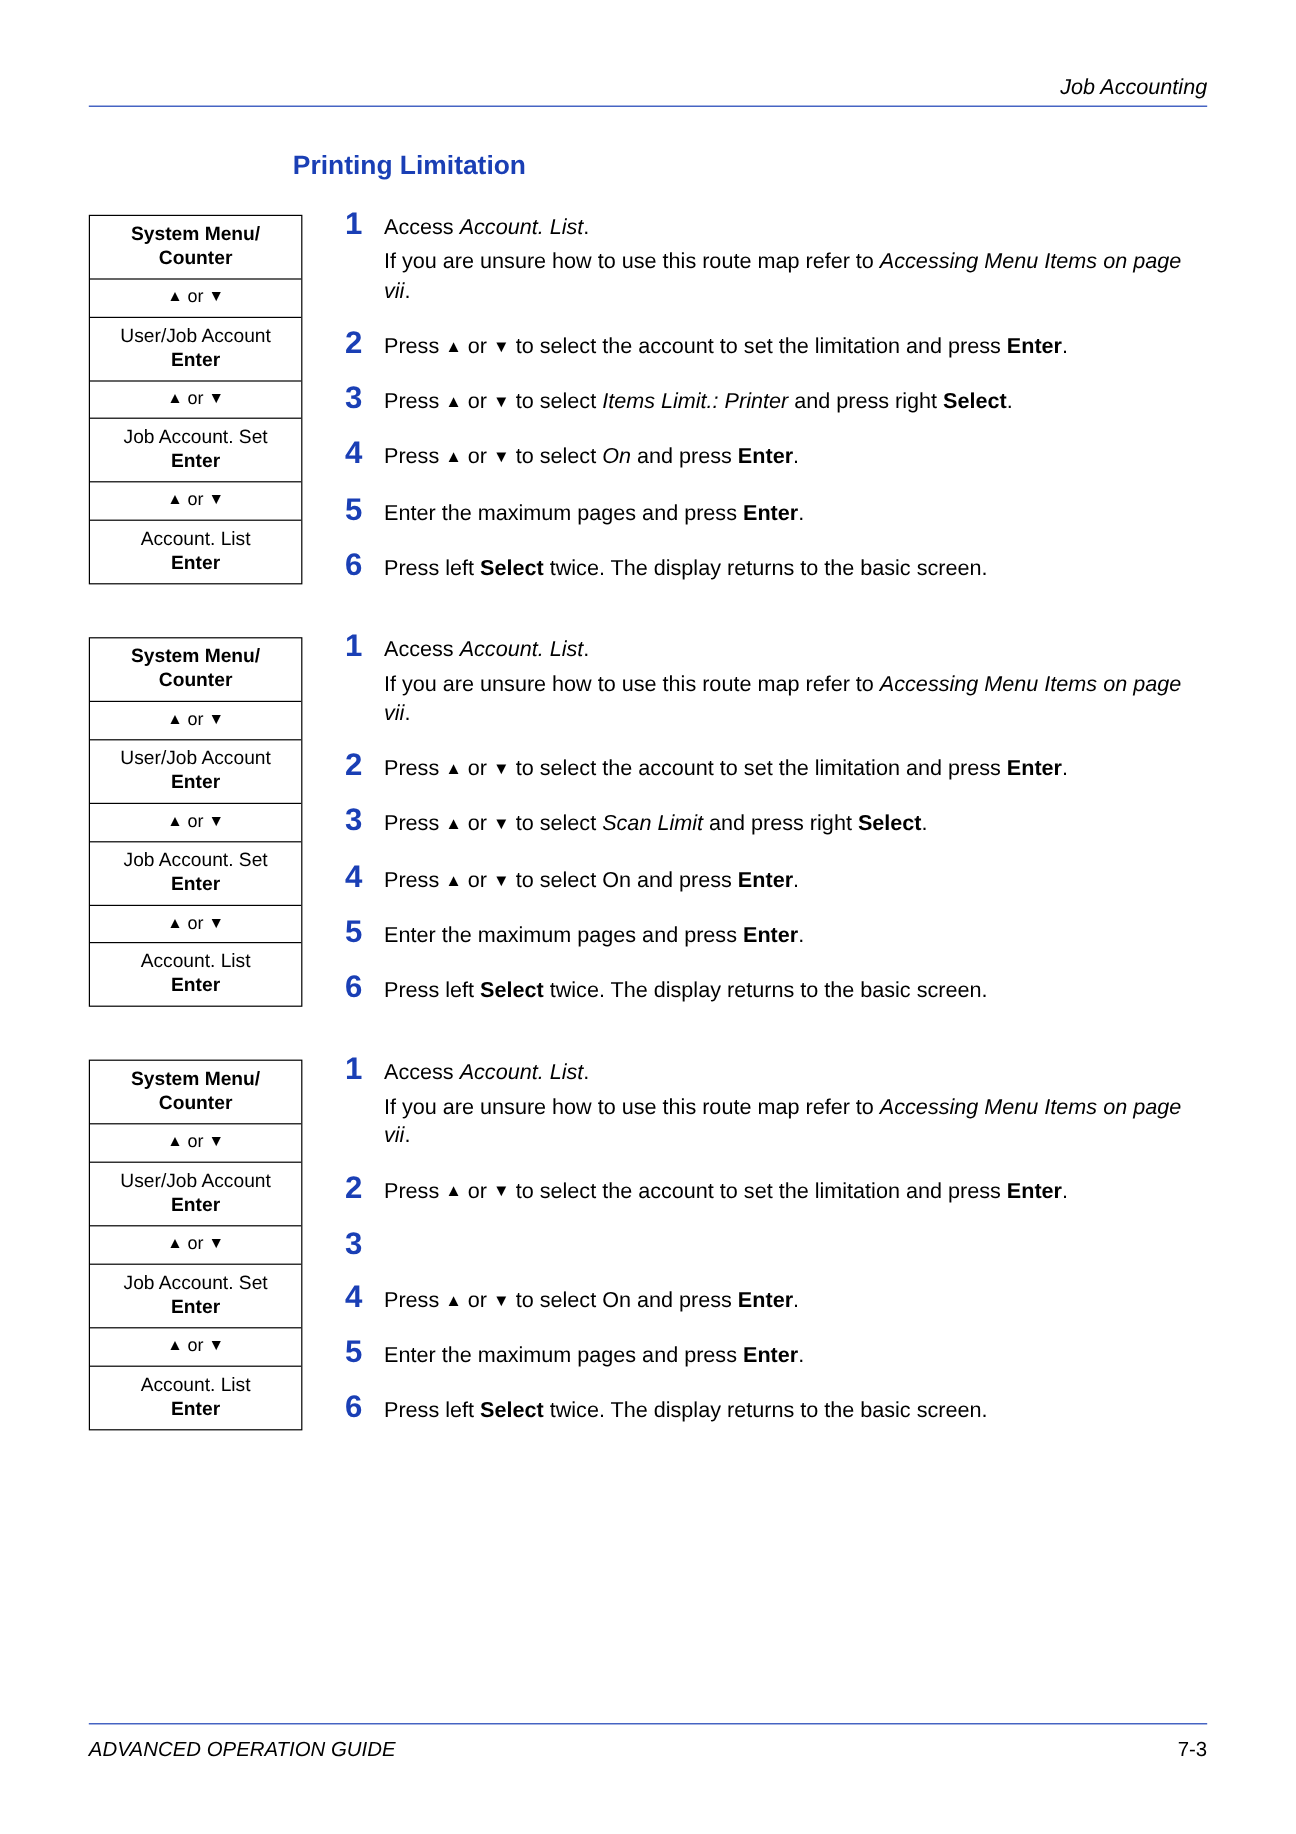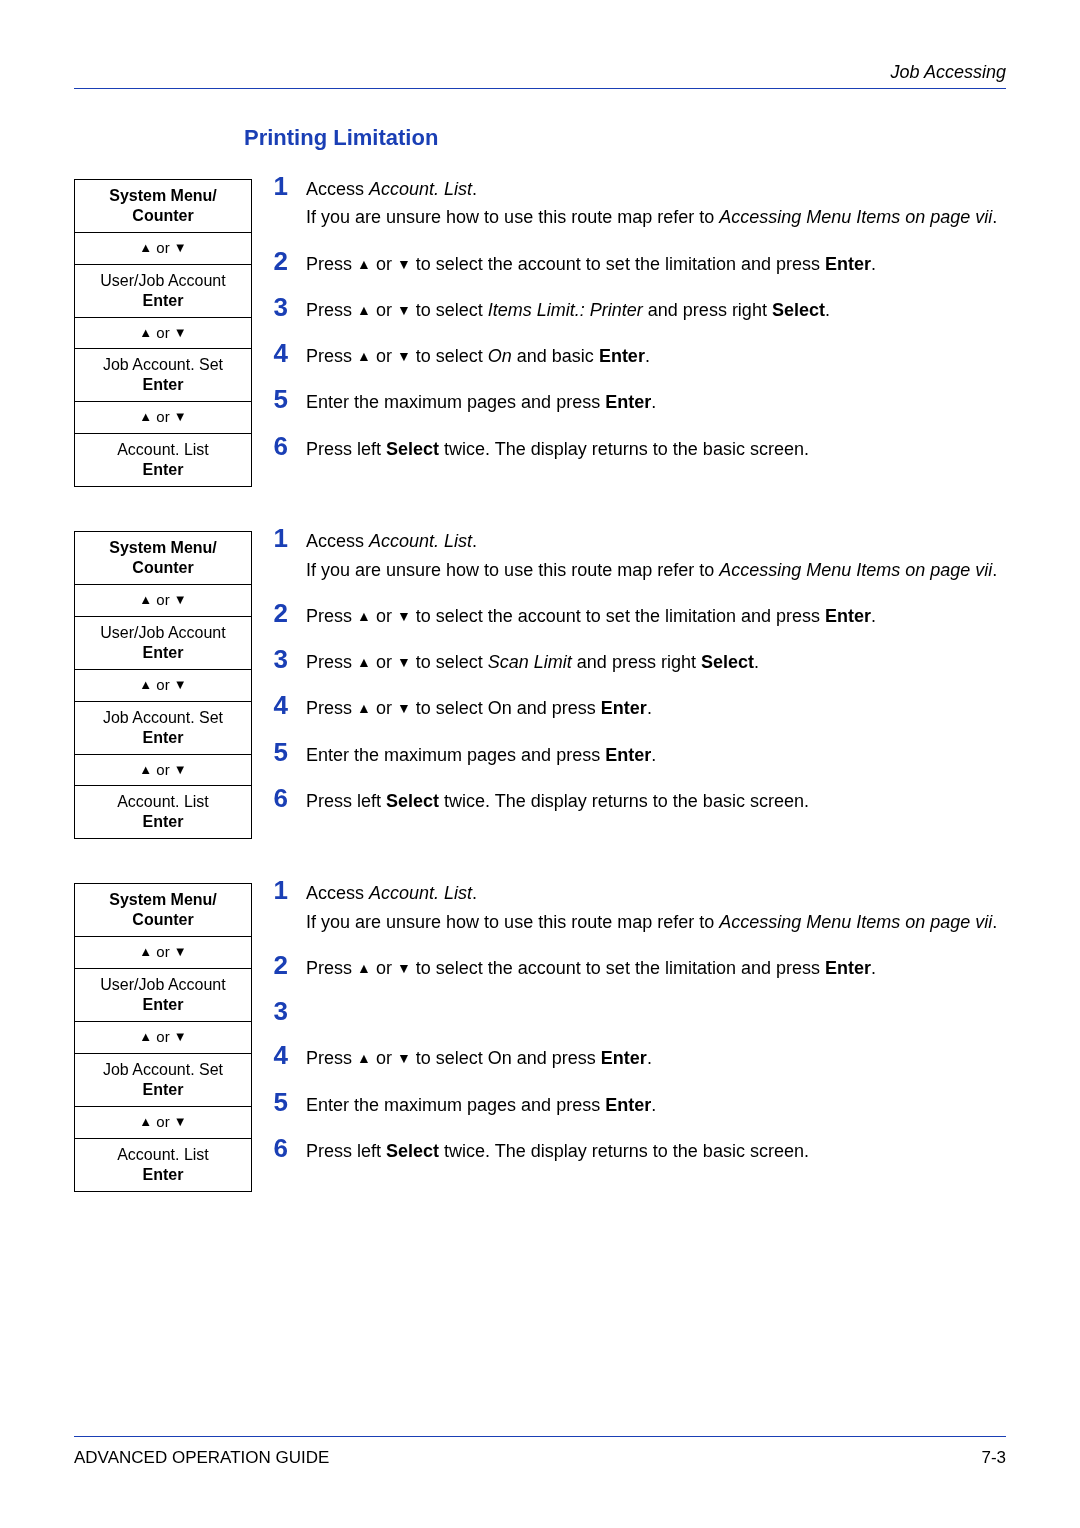--- a/index.html
+++ b/index.html
@@ -24,21 +24,21 @@
   .content-indent { margin-left: 170px; }
   .section-heading {
     color: #1a3fb5;
     font-weight: bold;
     font-size: 22px;
     margin-bottom: 20px;
   }
   .section-block {
     display: flex;
     align-items: flex-start;
-    gap: 16px;
+    gap: 30px;
     margin-bottom: 38px;
   }
   .routemap {
     flex: 0 0 178px;
     border: 1px solid #000;
     font-size: 16px;
     margin-top: 6px;
     margin-left: -170px; 
   }
   .routemap .cell {
@@ -75,27 +75,27 @@
   .step .body .extra { margin-top: 4px; }
   .bold { font-weight: bold; }
   .ital { font-style: italic; }
   .tri { font-size: 14px; vertical-align: 1px; }
   .footer {
     position: absolute;
     left: 74px; right: 74px; bottom: 58px;
   }
   .footer hr { border: none; border-top: 1.5px solid #1a3fb5; margin-bottom: 10px; }
   .footer-row { display: flex; justify-content: space-between; font-size: 17px; }
-  .footer-left { }
+  .footer-left { font-style: italic; }
 </style>
 </head>
 <body>
 
 <div class="header-area">
-  <div class="header-title">Job Accessing</div>
+  <div class="header-title">Job Accounting</div>
   <hr class="header-rule">
 </div>
 
 <div id="sections-host">
     <div class="content-indent">
       <div class="section-heading">Printing Limitation</div>
       <div class="section-block">
         <div class="routemap">
           <div class="cell">
             <div class="primary">System Menu/ Counter</div>
@@ -132,21 +132,21 @@
           </div>
           <div class="step">
             <div class="num">3</div>
             <div class="body">
               <div><span>Press </span><span class="tri">▲</span><span> or </span><span class="tri">▼</span><span> to select </span><span class="ital">Items Limit.: Printer</span><span> and press right </span><span class="bold">Select</span><span>.</span></div>
             </div>
           </div>
           <div class="step">
             <div class="num">4</div>
             <div class="body">
-              <div><span>Press </span><span class="tri">▲</span><span> or </span><span class="tri">▼</span><span> to select </span><span class="ital">On</span><span> and basic </span><span class="bold">Enter</span><span>.</span></div>
+              <div><span>Press </span><span class="tri">▲</span><span> or </span><span class="tri">▼</span><span> to select </span><span class="ital">On</span><span> and press </span><span class="bold">Enter</span><span>.</span></div>
             </div>
           </div>
           <div class="step">
             <div class="num">5</div>
             <div class="body">
               <div><span>Enter the maximum pages and press </span><span class="bold">Enter</span><span>.</span></div>
             </div>
           </div>
           <div class="step">
             <div class="num">6</div>

